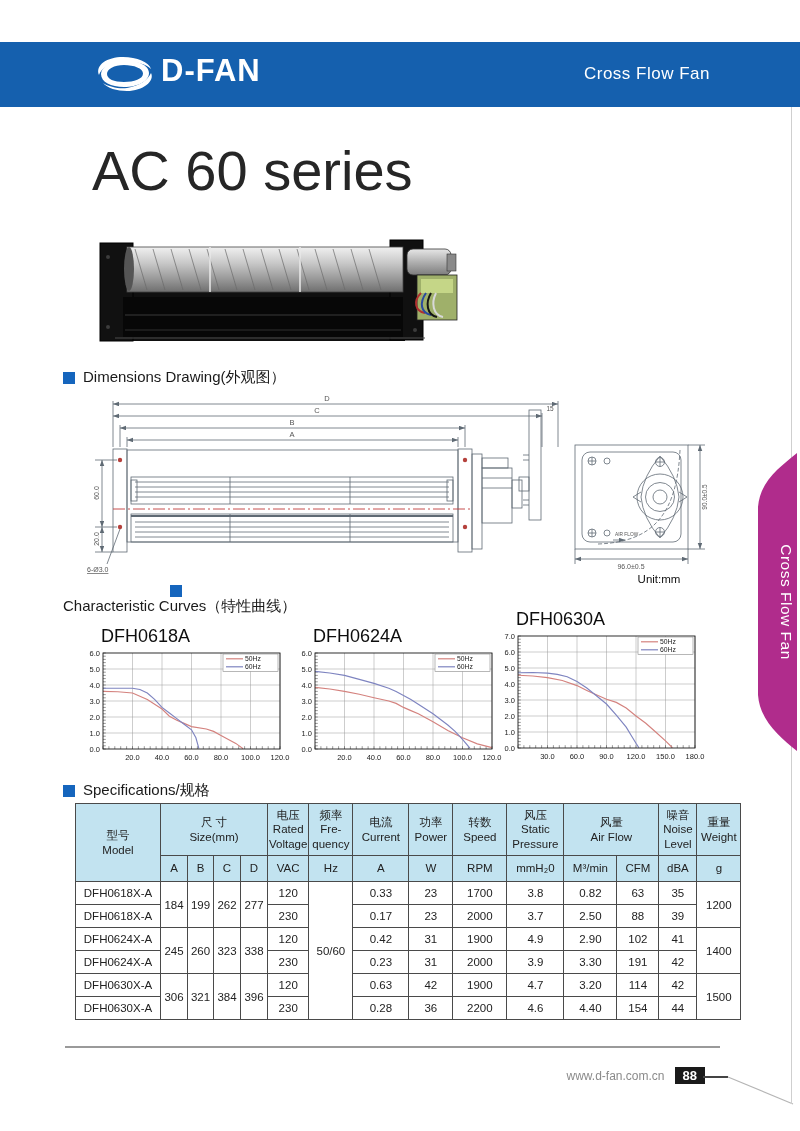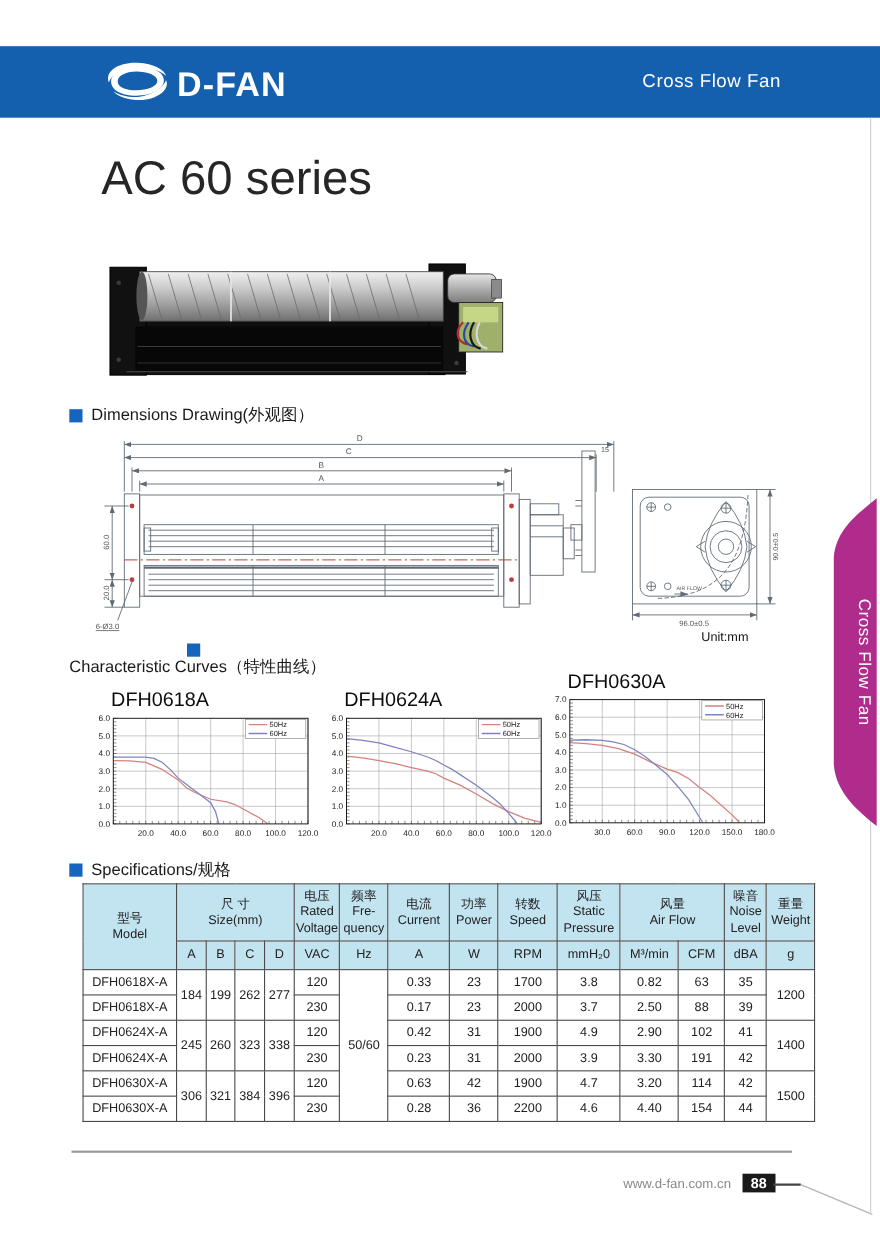--- a/index.html
+++ b/index.html
@@ -1,25 +1,25 @@
 <!DOCTYPE html>
 <html><head>
 <meta charset="utf-8">
 <style>
   html,body{margin:0;padding:0;background:#e8e8e8;}
   *{box-sizing:border-box;}
   #page{position:relative;width:800px;height:1131px;background:#ffffff;margin:0 auto;
         font-family:"Liberation Sans",sans-serif;overflow:hidden;}
   
   .topbar{position:absolute;left:0;top:42px;width:800px;height:65px;background:#1560ae;}
-  .brand{position:absolute;left:93px;top:11px;display:flex;align-items:flex-end;}
+  .brand{position:absolute;left:93px;top:11px;display:flex;align-items:flex-start;}
   .brand-name{color:#fff;font-size:31px;font-weight:bold;letter-spacing:1px;margin-left:4px;}
   .prodline{position:absolute;right:90px;top:22px;color:#fff;font-size:17px;letter-spacing:.5px;}
   
-  .pagetitle{position:absolute;left:92px;top:138px;font-size:43px;color:#262626;letter-spacing:0px;}
+  .pagetitle{position:absolute;left:92px;top:138px;font-size:56px;color:#262626;letter-spacing:0px;}
   
   .sec{position:absolute;left:63px;font-size:15px;color:#1a1a1a;display:flex;align-items:center;}
   .sec .bullet{width:12px;height:12px;background:#1565bd;margin-right:8px;flex:0 0 auto;}
   
   .chart-block{position:absolute;width:216px;}
   .chart-title{font-size:18px;color:#0d0d0d;margin:0 0 1px 26px;}
   
   .spec-table{position:absolute;left:75px;top:803px;border-collapse:collapse;
       font-size:11.5px;color:#222;table-layout:fixed;}
   .spec-table th,.spec-table td{border:1px solid #4a4a4a;text-align:center;padding:0 1px;

